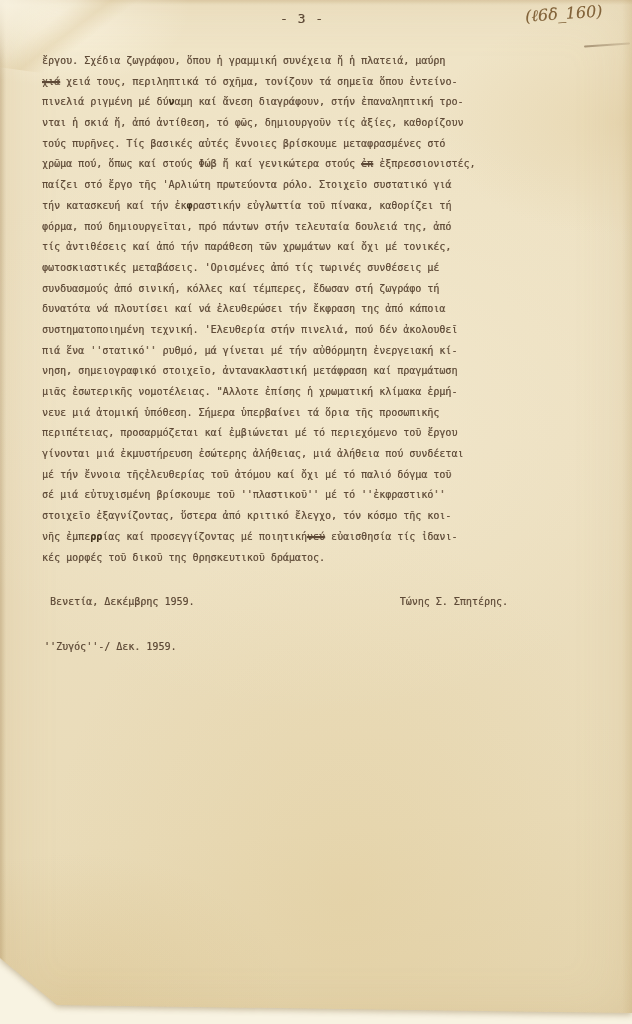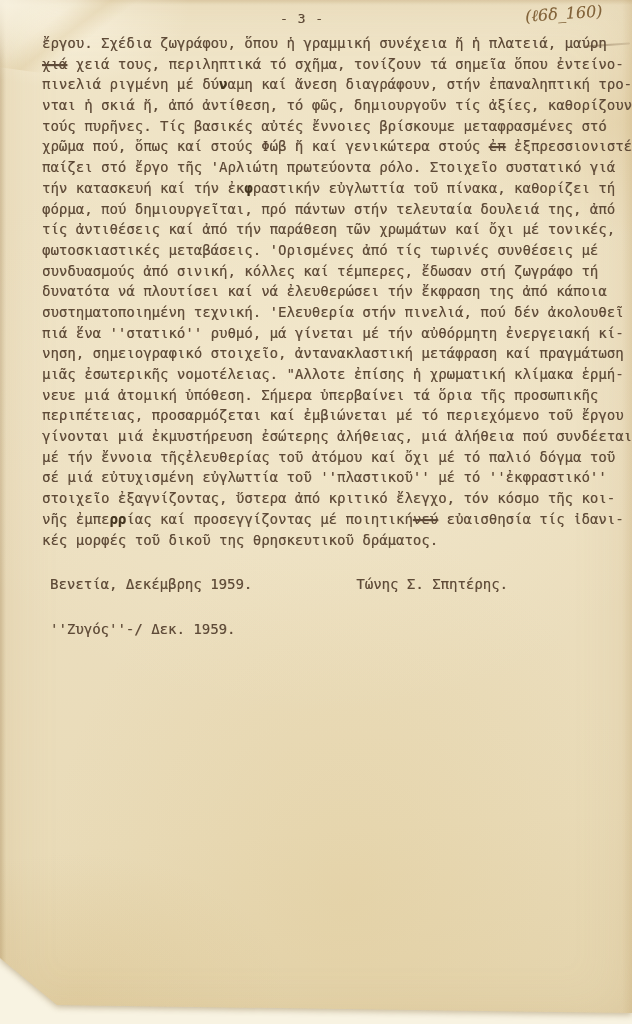--- a/index.html
+++ b/index.html
@@ -39,33 +39,33 @@
     font-size:13px;letter-spacing:1px;color:#5e4a37;
     text-shadow:.3px .3px .6px rgba(94,74,55,.55);
   }
   .hand-note{
     position:absolute;top:4px;right:30px;
     font-family:"DejaVu Serif",serif;font-style:italic;
     font-size:16px;color:#82633a;transform:rotate(-4deg);
     text-shadow:.2px .2px .4px rgba(130,99,58,.4);
   }
   .body-block{
-    position:absolute;top:33px;left:42px;width:566px;
-    font-size:14px;line-height:20.7px;color:#5e4a37;
+    position:absolute;top:51px;left:42px;width:566px;
+    font-size:10px;line-height:20.7px;color:#5e4a37;
     text-shadow:.35px .35px .6px rgba(94,74,55,.5);
     white-space:nowrap;
   }
   .tline{height:20.7px;}
   .struck{text-decoration:line-through;text-decoration-thickness:1.6px;}
   .bseg{font-weight:bold;color:#43351f;}
   .sig-row{display:flex;margin-top:24px;}
   .sig-place{margin-left:8px;}
   .sig-author{margin-left:auto;margin-right:100px;}
   .pub-row{display:flex;margin-top:24px;}
-  .pub-name{margin-left:8px;}
+  .pub-name{margin-left:2px;}
   .pub-date{}
 </style>
 </head>
 <body>
 
 <div class="paper-wrap">
   <div class="paper">
     <div class="crease"></div>
     <div class="stray-line"></div>
 
@@ -88,21 +88,21 @@
           <div class="tline"><span>συνδυασμούς ἀπό σινική, κόλλες καί τέμπερες, ἔδωσαν στή ζωγράφο τή</span></div>
           <div class="tline"><span>δυνατότα νά πλουτίσει καί νά ἐλευθερώσει τήν ἔκφραση της ἀπό κάποια</span></div>
           <div class="tline"><span>συστηματοποιημένη τεχνική. 'Ελευθερία στήν πινελιά, πού δέν ἀκολουθεῖ</span></div>
           <div class="tline"><span>πιά ἕνα ''στατικό'' ρυθμό, μά γίνεται μέ τήν αὐθόρμητη ἐνεργειακή κί-</span></div>
           <div class="tline"><span>νηση, σημειογραφικό στοιχεῖο, ἀντανακλαστική μετάφραση καί πραγμάτωση</span></div>
           <div class="tline"><span>μιᾶς ἐσωτερικῆς νομοτέλειας. "Αλλοτε ἐπίσης ἡ χρωματική κλίμακα ἑρμή-</span></div>
           <div class="tline"><span>νευε μιά ἀτομική ὑπόθεση. Σήμερα ὑπερβαίνει τά ὅρια τῆς προσωπικῆς</span></div>
           <div class="tline"><span>περιπέτειας, προσαρμόζεται καί ἐμβιώνεται μέ τό περιεχόμενο τοῦ ἔργου</span></div>
           <div class="tline"><span>γίνονται μιά ἐκμυστήρευση ἐσώτερης ἀλήθειας, μιά ἀλήθεια πού συνδέεται</span></div>
           <div class="tline"><span>μέ τήν ἔννοια τῆςἐλευθερίας τοῦ ἀτόμου καί ὄχι μέ τό παλιό δόγμα τοῦ</span></div>
-          <div class="tline"><span>σέ μιά εὐτυχισμένη εὐγλωττία τοῦ ''πλαστικοῦ'' μέ τό ''ἐκφραστικό''</span></div>
+          <div class="tline"><span>σέ μιά εὐτυχισμένη βρίσκουμε τοῦ ''πλαστικοῦ'' μέ τό ''ἐκφραστικό''</span></div>
           <div class="tline"><span>στοιχεῖο ἐξαγνίζοντας, ὕστερα ἀπό κριτικό ἔλεγχο, τόν κόσμο τῆς κοι-</span></div>
           <div class="tline"><span>νῆς ἐμπε</span><span class="bseg">ρρ</span><span>ίας καί προσεγγίζοντας μέ ποιητική</span><span class="struck">νεύ</span><span> εὐαισθησία τίς ἰδανι-</span></div>
           <div class="tline"><span>κές μορφές τοῦ δικοῦ της θρησκευτικοῦ δράματος.</span></div>
         </div>
 
       <div class="sig-row">
         <span class="sig-place">Βενετία, Δεκέμβρης 1959.</span>
         <span class="sig-author">Τώνης Σ. Σπητέρης.</span>
       </div>
 

